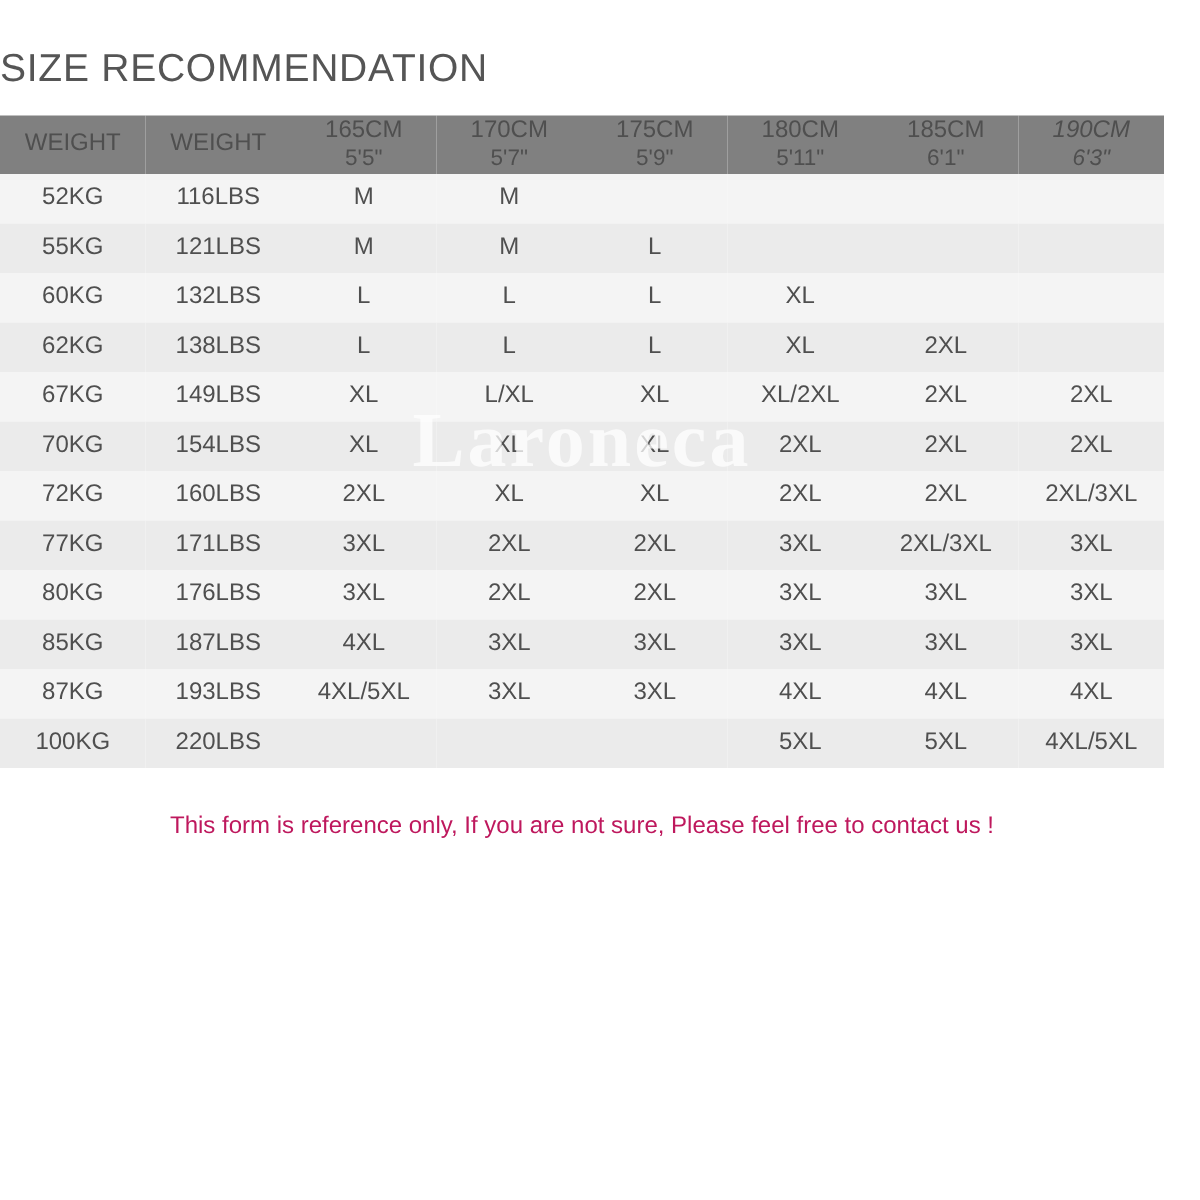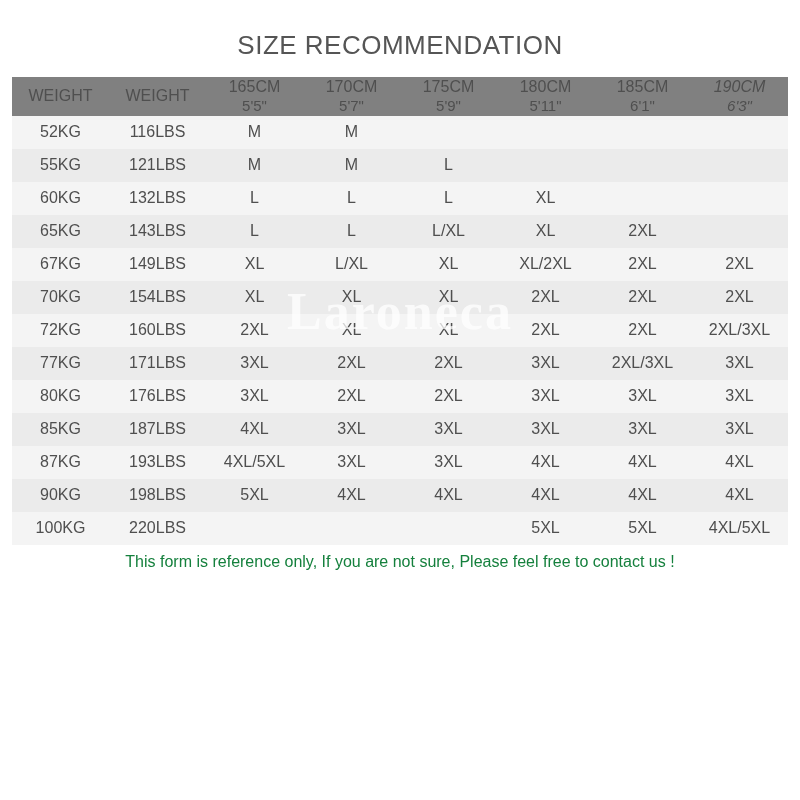--- a/index.html
+++ b/index.html
@@ -14,21 +14,21 @@
     color: #4a4a4a;
     overflow: hidden;
   }
   .page {
     position: relative;
     width: 800px;
     height: 800px;
     box-sizing: border-box;
     display: flex;
     flex-direction: column;
-    align-items: center;
+    align-items: flex-start;
   }
   .title {
     margin-top: 30px;
     margin-bottom: 16px;
     font-size: 26px;
     letter-spacing: 0.5px;
     color: #555555;
     font-weight: normal;
     text-align: center;
   }
@@ -78,23 +78,23 @@
   }
   thead th:last-child { border-right: none; font-style: italic; }
   thead th .cm { display: block; }
   thead th .inch { display: block; font-size: 15px; }
   tbody tr:nth-child(odd) { background: #f4f4f4; }
   tbody tr:nth-child(even) { background: #ebebeb; }
   tbody td { border-right: 1px solid #ffffff; border-bottom: 1px solid #ffffff; }
   tbody td:last-child { border-right: none; }
   tbody td.weight-kg, tbody td.weight-lb { color: #4f4f4f; }
   .footnote {
-    margin-top: 8px;
+    margin-top: 30px;
     font-size: 16px;
-    color: #15803d;
+    color: #be185d;
     text-align: center;
     width: 776px;
   }
 </style>
 </head>
 <body>
 
 <div class="page">
 
   <h1 class="title">SIZE RECOMMENDATION</h1>
@@ -163,25 +163,25 @@
             <td class="weight-kg">60KG</td>
             <td class="weight-lb">132LBS</td>
             <td>L</td>
             <td>L</td>
             <td>L</td>
             <td>XL</td>
             <td></td>
             <td></td>
           </tr>
           <tr>
-            <td class="weight-kg">65KG</td>
-            <td class="weight-lb">143LBS</td>
-            <td>L</td>
-            <td>L</td>
-            <td>L/XL</td>
+            <td class="weight-kg">62KG</td>
+            <td class="weight-lb">138LBS</td>
+            <td>L</td>
+            <td>L</td>
+            <td>L</td>
             <td>XL</td>
             <td>2XL</td>
             <td></td>
           </tr>
           <tr>
             <td class="weight-kg">67KG</td>
             <td class="weight-lb">149LBS</td>
             <td>XL</td>
             <td>L/XL</td>
             <td>XL</td>
@@ -243,30 +243,20 @@
             <td class="weight-kg">87KG</td>
             <td class="weight-lb">193LBS</td>
             <td>4XL/5XL</td>
             <td>3XL</td>
             <td>3XL</td>
             <td>4XL</td>
             <td>4XL</td>
             <td>4XL</td>
           </tr>
           <tr>
-            <td class="weight-kg">90KG</td>
-            <td class="weight-lb">198LBS</td>
-            <td>5XL</td>
-            <td>4XL</td>
-            <td>4XL</td>
-            <td>4XL</td>
-            <td>4XL</td>
-            <td>4XL</td>
-          </tr>
-          <tr>
             <td class="weight-kg">100KG</td>
             <td class="weight-lb">220LBS</td>
             <td></td>
             <td></td>
             <td></td>
             <td>5XL</td>
             <td>5XL</td>
             <td>4XL/5XL</td>
           </tr>
         </tbody>

